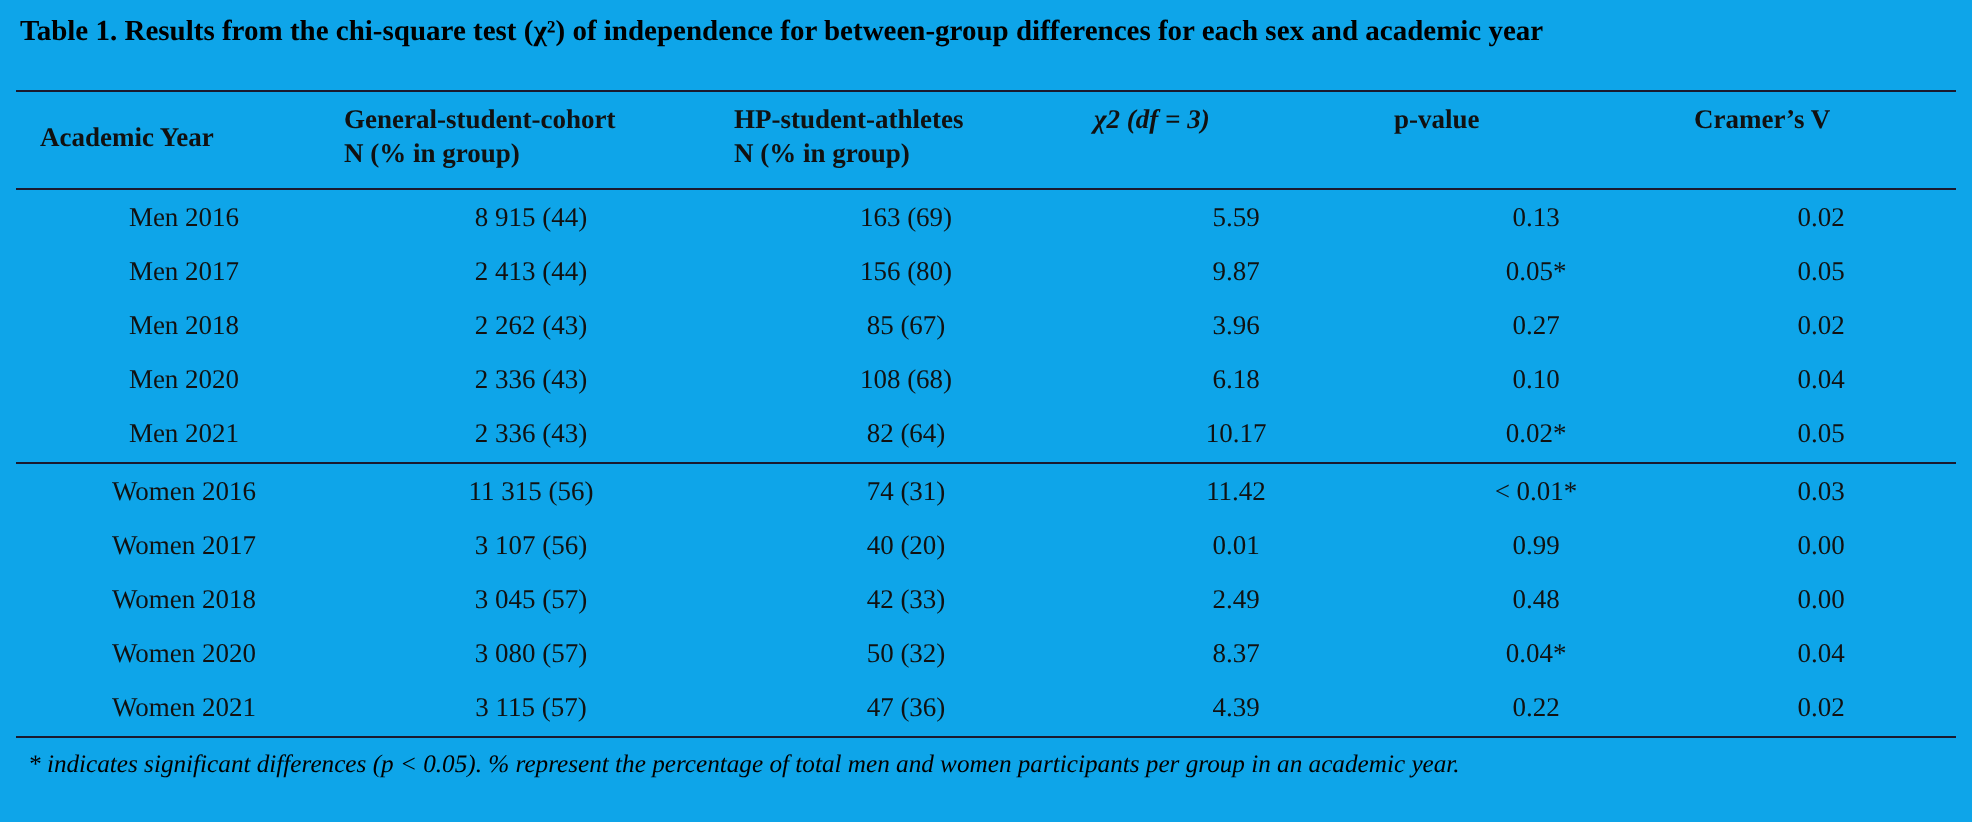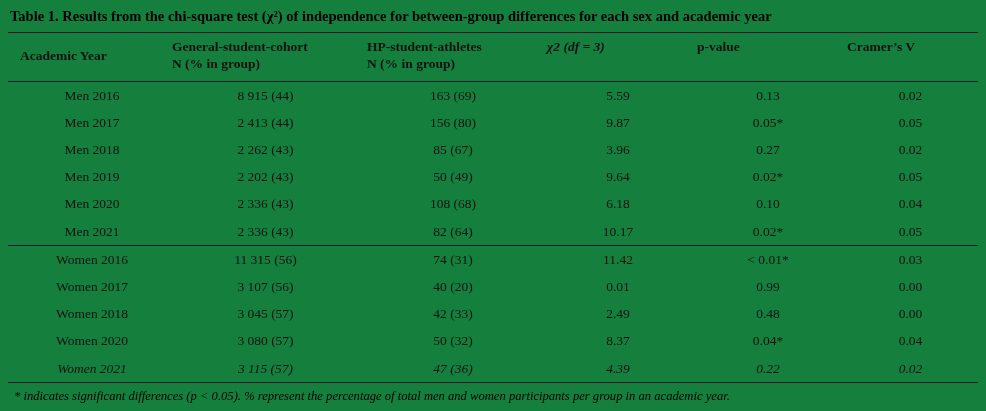--- a/index.html
+++ b/index.html
@@ -8,21 +8,21 @@
     background: #ffffff;
   }
   body {
     font-family: "Liberation Serif", serif;
     color: #111111;
   }
   .page {
     width: 986px;
     height: 411px;
     box-sizing: border-box;
-    background: #15803d;
+    background: #0ea5e9;
     position: relative;
     overflow: hidden;
   }
   .table-wrap {
     width: 986px;
     box-sizing: border-box;
     padding: 0 8px;
   }
   .caption {
     font-size: 14.5px;
@@ -30,20 +30,21 @@
     font-family: "Liberation Serif", serif;
     padding: 8px 2px 7px 2px;
     line-height: 1.2;
     color: #000;
   }
   table.data {
     border-collapse: collapse;
     width: 970px;
     table-layout: fixed;
     font-size: 13.5px;
+    margin-top: 13px;
   }
   table.data thead th {
     font-weight: bold;
     font-size: 13.5px;
     padding: 6px 4px 8px 4px;
     vertical-align: top;
     line-height: 1.25;
     text-align: left;
   }
   table.data thead th.first {
@@ -52,21 +53,20 @@
     vertical-align: middle;
   }
   .rule-top {
     border-top: 1.6px solid #1a1a2e;
   }
   .rule-mid {
     border-top: 1.1px solid #1a1a2e;
   }
   .rule-bottom {
     border-bottom: 1.6px solid #1a1a2e;
-    font-style: italic;
   }
   .rule-group {
     border-top: 1.1px solid #1a1a2e;
   }
   table.data tbody td {
     padding: 5.5px 4px;
     text-align: center;
     font-size: 13.5px;
     line-height: 1.2;
     white-space: nowrap;
@@ -151,28 +151,20 @@
         </tr>
         <tr>
           <td class="first">Men 2018</td>
           <td>2 262 (43)</td>
           <td>85 (67)</td>
           <td>3.96</td>
           <td>0.27</td>
           <td>0.02</td>
         </tr>
         <tr>
-          <td class="first">Men 2019</td>
-          <td>2 202 (43)</td>
-          <td>50 (49)</td>
-          <td>9.64</td>
-          <td>0.02*</td>
-          <td>0.05</td>
-        </tr>
-        <tr>
           <td class="first">Men 2020</td>
           <td>2 336 (43)</td>
           <td>108 (68)</td>
           <td>6.18</td>
           <td>0.10</td>
           <td>0.04</td>
         </tr>
         <tr>
           <td class="first">Men 2021</td>
           <td>2 336 (43)</td>

